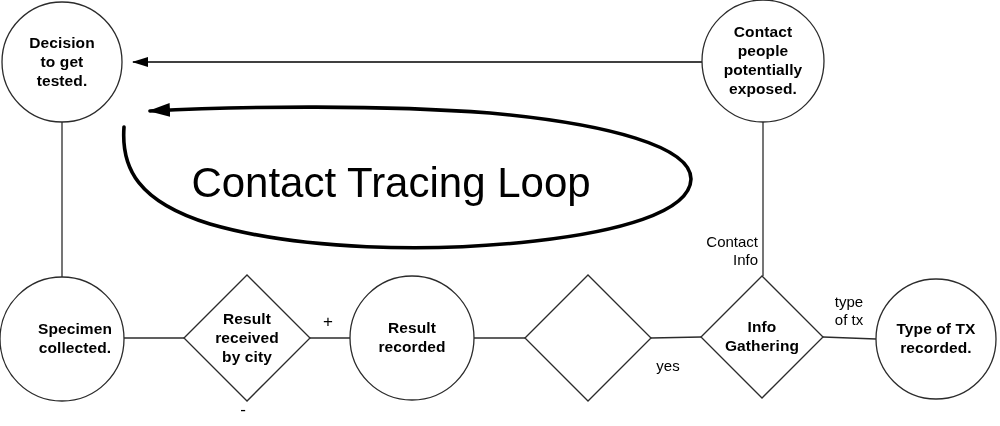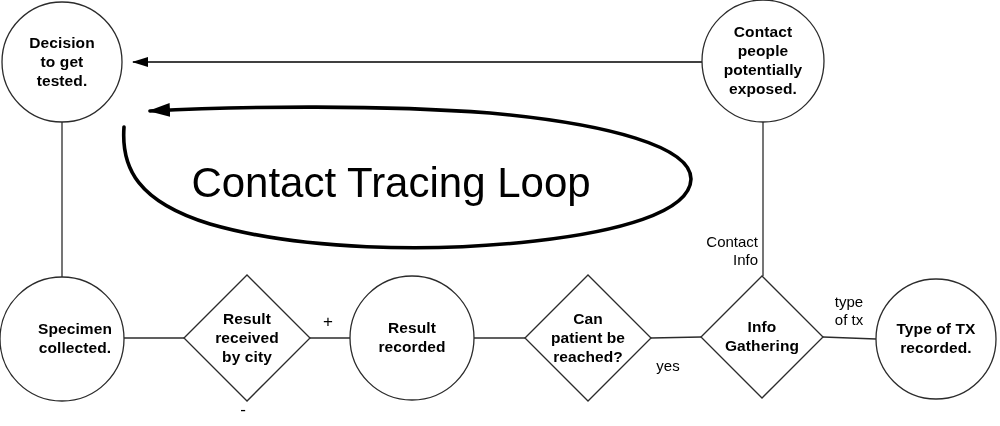--- a/index.html
+++ b/index.html
@@ -106,23 +106,20 @@
 people
 potentially
 exposed.</div>
   <div class="node-label" style="left:75px; top:339px; width:116px;">Specimen
 collected.</div>
   <div class="node-label" style="left:247px; top:338px; width:110px;">Result
 received
 by city</div>
   <div class="node-label" style="left:412px; top:338px; width:110px;">Result
 recorded</div>
-  <div class="node-label" style="left:588px; top:338px; width:110px;">Can
-patient be
-reached?</div>
   <div class="node-label" style="left:762px; top:337px; width:110px;">Info
 Gathering</div>
   <div class="node-label" style="left:936px; top:339px; width:114px;">Type of TX
 recorded.</div>
 
   <div class="edge-label" style="left:328px; top:322px; font-size:17px;">+</div>
   <div class="edge-label" style="left:243px; top:410px; font-size:17px;">-</div>
   <div class="edge-label" style="left:668px; top:322px;margin-top:44px;">yes</div>
   <div class="edge-label" style="left:588px; top:432px;">no</div>
   <div class="edge-label right-align" style="left:694px; top:251px; width:64px;">Contact

